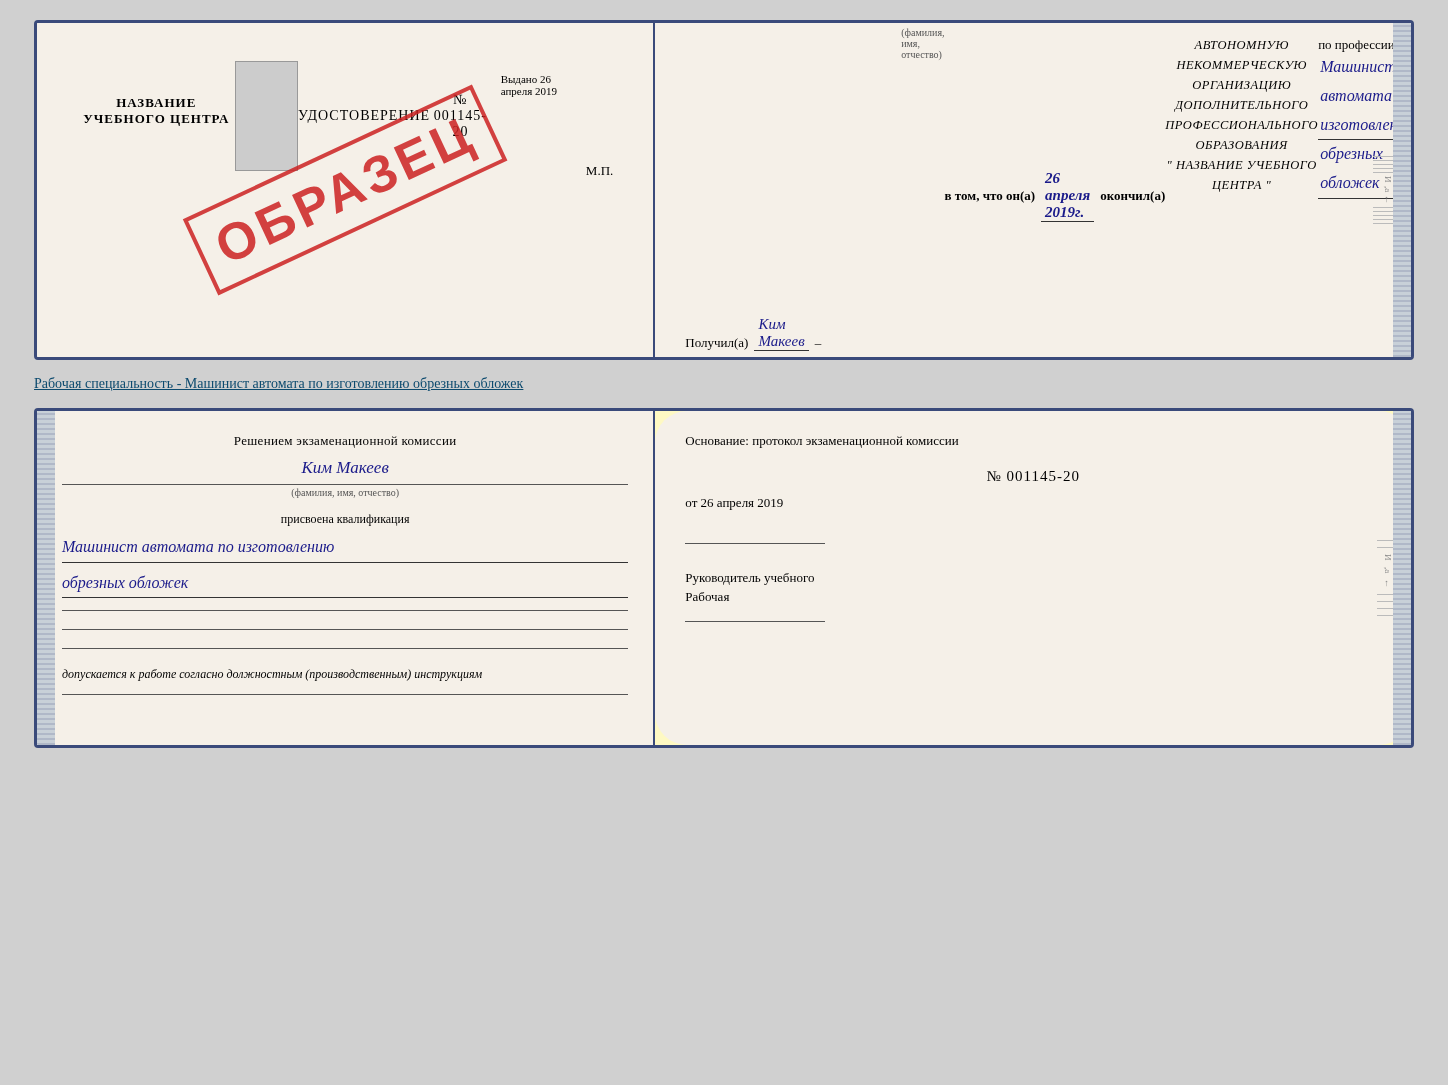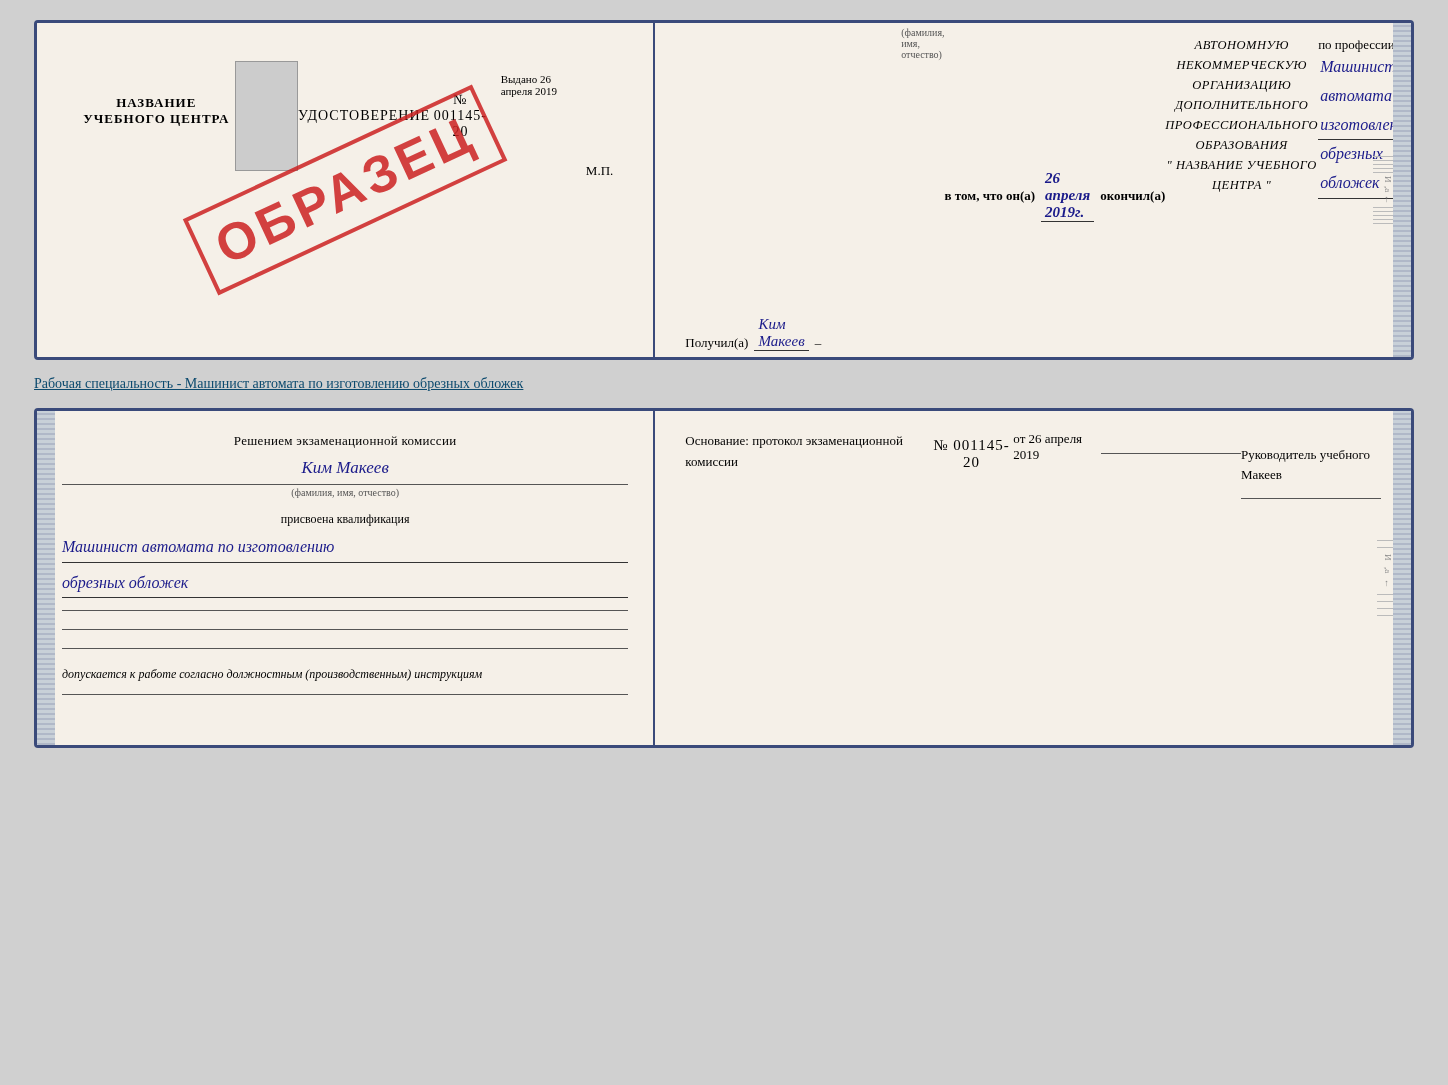--- a/index.html
+++ b/index.html
@@ -231,24 +231,25 @@
       display: flex;
       flex-direction: column;
       gap: 6px;
       background: #f5f0e8;
     }
 
     .bottom-right {
       width: 55%;
       padding: 20px 30px;
       display: flex;
-      flex-direction: row;
-      gap: 0;
+      flex-direction: column;
+      gap: 10px;
       background: #f5f0e8;
       position: relative;
+      border-radius: 32px;
     }
 
     .bottom-title {
       font-size: 13px;
       text-align: center;
       line-height: 1.6;
       letter-spacing: 0.3px;
     }
 
     .handwritten-name {
@@ -440,21 +441,21 @@
         <span>от 26 апреля 2019</span>
       </div>
 
       <div class="signature-block">
         <div class="sig-line"></div>
       </div>
 
       <div class="signature-block" style="margin-top:14px;">
         <div class="sig-label">
           <span>Руководитель учебного</span><br>
-          <span>Макеев</span>
+          <span>Рабочая</span>
         </div>
         <div class="sig-line"></div>
       </div>
 
       <div class="right-stripes-bottom">
         <div class="right-stripe-line"></div>
         <div class="right-stripe-line"></div>
         <div style="font-size:9px;color:#888;writing-mode:vertical-rl;">И</div>
         <div style="font-size:9px;color:#888;writing-mode:vertical-rl;">,а</div>
         <div style="font-size:9px;color:#888;writing-mode:vertical-rl;">←</div>

